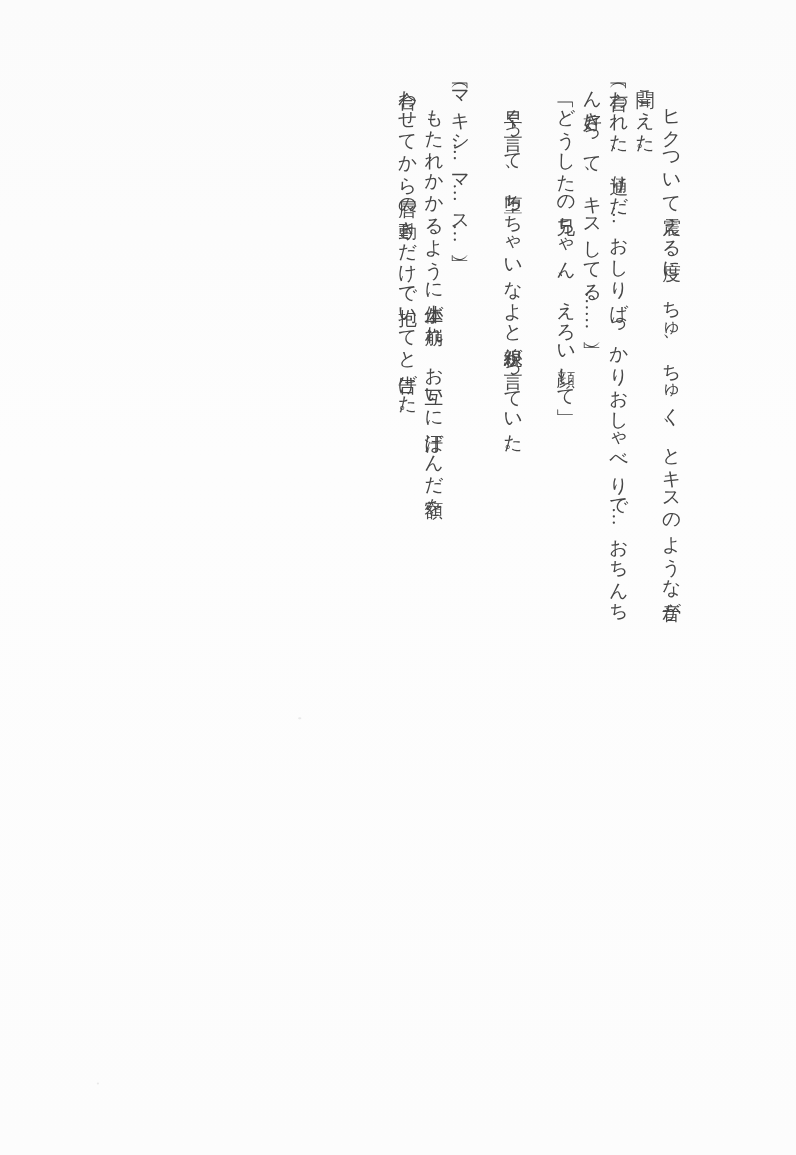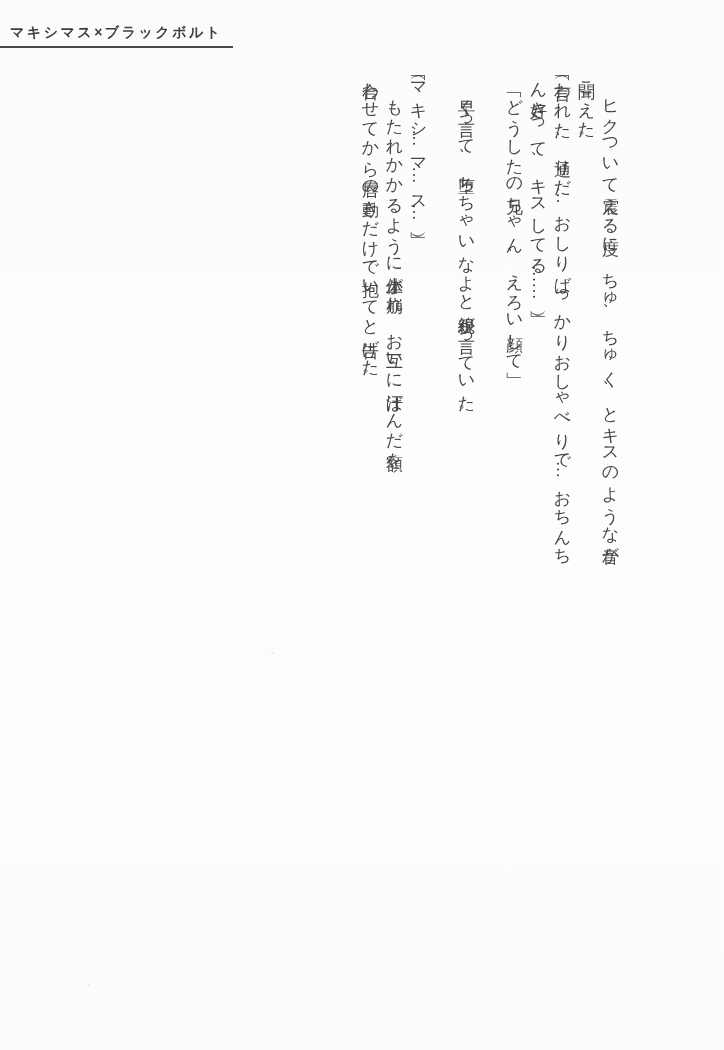--- a/index.html
+++ b/index.html
@@ -62,23 +62,20 @@
     background: rgba(90, 90, 90, 0.12);
   }
   .speck-1 { left: 271px; top: 652px; width: 3px; height: 2px; }
   .speck-2 { left: 88px;  top: 984px; width: 2px; height: 2px; }
 </style>
 </head>
 <body>
 
 <div class="page">
 
-  <div class="header-wrap">
-    <span class="header-title">マキシマス×ブラックボルト</span>
-  </div>
 
   <div class="vtext">
     <p class="indent">ヒクついて震える度に、ちゅ、ちゅく、とキスのような音が</p>
     <p>聞こえた。</p>
     <p>「（言われた、通りだ…おしりばっかりおしゃべりで…おちんち</p>
     <p>ん好きって、キスしてる……）」</p>
     <p class="indent">「どうしたの兄ちゃん、えろい顔して」</p>
     <p>　</p>
     <p class="indent">早く言って、堕ちちゃいなよと視線が言っていた。</p>
     <p>　</p>

